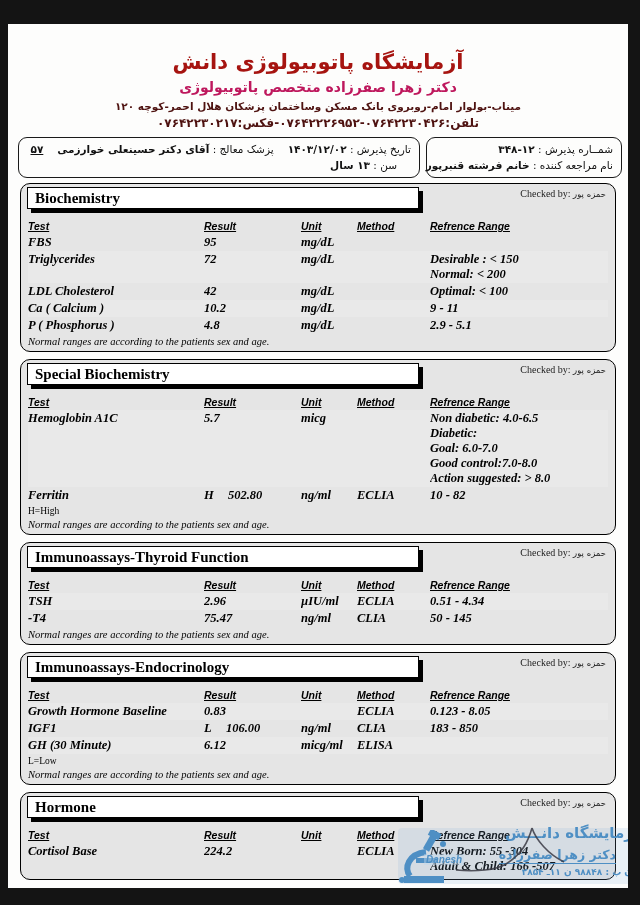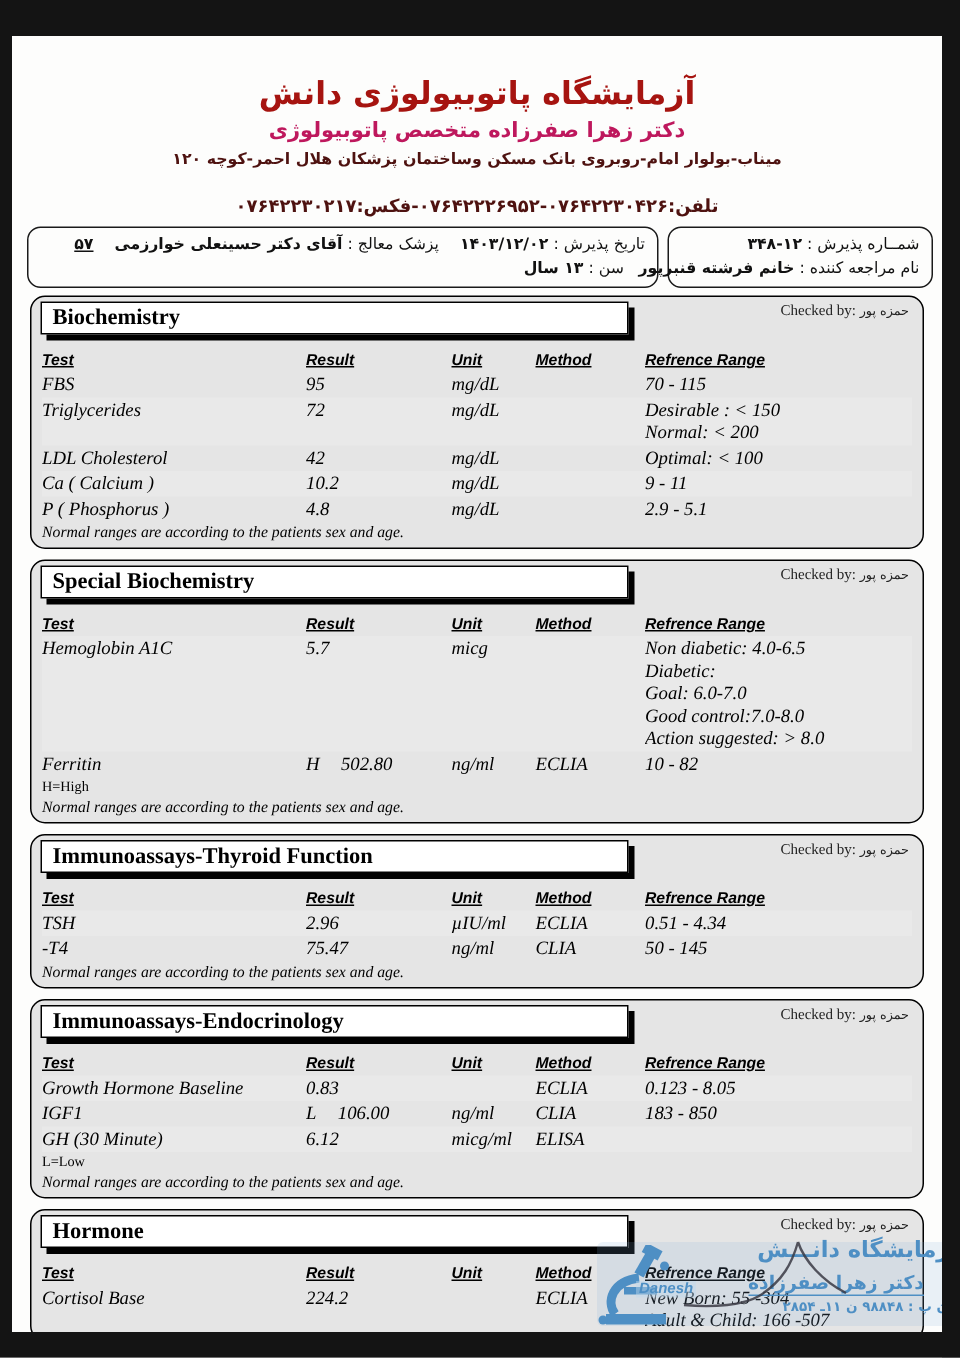--- a/index.html
+++ b/index.html
@@ -8,27 +8,27 @@
 
   .page { position:absolute; top:24px; left:8px; width:620px; height:864px;
           background:#fdfdfc; overflow:hidden; }
 
   
   .letterhead { text-align:center; padding-top:26px; direction:rtl;
                 font-family:"DejaVu Sans", sans-serif; }
   .lh-title   { font-size:21px; font-weight:bold; color:#a61410; letter-spacing:0; }
   .lh-sub     { font-size:14px; font-weight:bold; color:#be185d; margin-top:5px; }
   .lh-addr    { font-size:10.5px; font-weight:bold; color:#4e1210; margin-top:5px; }
-  .lh-phone   { font-size:12px;  font-weight:bold; color:#4e1210; margin-top:18px; }
+  .lh-phone   { font-size:12px;  font-weight:bold; color:#4e1210; margin-top:4px; }
 
   
   .infobar { direction:rtl; display:flex; gap:6px; margin:7px 6px 0 10px;
              font-family:"DejaVu Sans", sans-serif; font-size:10.5px; color:#111; }
   .ibox { border:1.4px solid #1a1a1a; border-radius:9px; padding:3px 8px 4px; }
-  .ibox-right { width:177px; flex:none; }
+  .ibox-right { width:196px; flex:none; }
   .ibox-left  { flex:1; display:flex; gap:14px; position:relative; }
   .iline { white-space:nowrap; line-height:16px; }
   .ival  { font-weight:bold; }
   .icol-date { text-align:right; }
   .icol-date .age { margin-right:14px; }
   .num57 { font-weight:bold; text-decoration:underline; margin-top:2px; }
 
   
   .sections { margin:5px 12px 0 12px; }
   .panel { position:relative; border:1.5px solid #000; border-radius:10px;
@@ -43,21 +43,21 @@
   .checked .fa { font-family:"DejaVu Sans", sans-serif; font-size:8.5px; }
 
   .tbl { margin-top:6px; }
   .col-row { display:flex; border-bottom:0; padding:1px 0 2px; }
   .col { font-family:"Liberation Sans", sans-serif; font-weight:bold; font-style:italic;
          font-size:10.5px; }
   .colu { text-decoration:underline; }
   .c0 { width:176px; } .c1 { width:97px; } .c2 { width:56px; }
   .c3 { width:73px; } .c4 { flex:1; }
 
-  .trow { display:flex; font-weight:normal; font-style:italic; font-size:12.5px;
+  .trow { display:flex; font-weight:bold; font-style:italic; font-size:12.5px;
           line-height:15px; padding:1px 0; }
   .trow.shaded { background:#e9e9e9; }
   .cell { overflow:hidden; }
   .cell.unit { word-break:break-all; }
   .flag { display:inline-block; margin-right:8px; }
   .fnotes { margin-top:1px; }
   .fnote { font-size:10.5px; font-style:italic; line-height:13px; }
   .fnote.flagnote { font-style:normal; font-size:9.5px; font-family:"Liberation Serif",serif; }
 
   
@@ -141,23 +141,20 @@
             <div class="col c2"><span class="colu">Unit</span></div>
             <div class="col c3"><span class="colu">Method</span></div>
             <div class="col c4"><span class="colu">Refrence Range</span></div>
           </div>
       <div class="rows">
             <div class="trow">
               <div class="cell c0">FBS</div>
               <div class="cell c1">95</div>
               <div class="cell unit c2">mg/dL</div>
               <div class="cell c3"></div>
-              <div class="cell c4">
-                <div class="refline">70 - 115</div>
-              </div>
             </div>
             <div class="trow shaded">
               <div class="cell c0">Triglycerides</div>
               <div class="cell c1">72</div>
               <div class="cell unit c2">mg/dL</div>
               <div class="cell c3"></div>
               <div class="cell c4">
                 <div class="refline">Desirable : &lt; 150</div>
                 <div class="refline">Normal: &lt; 200</div>
               </div>

